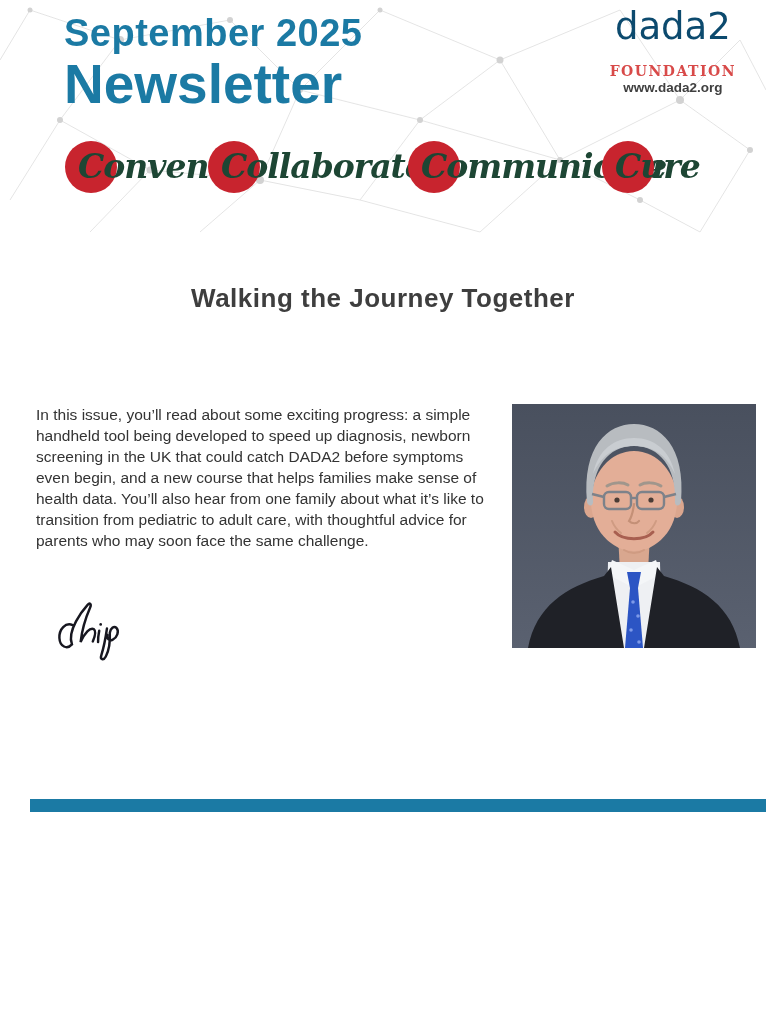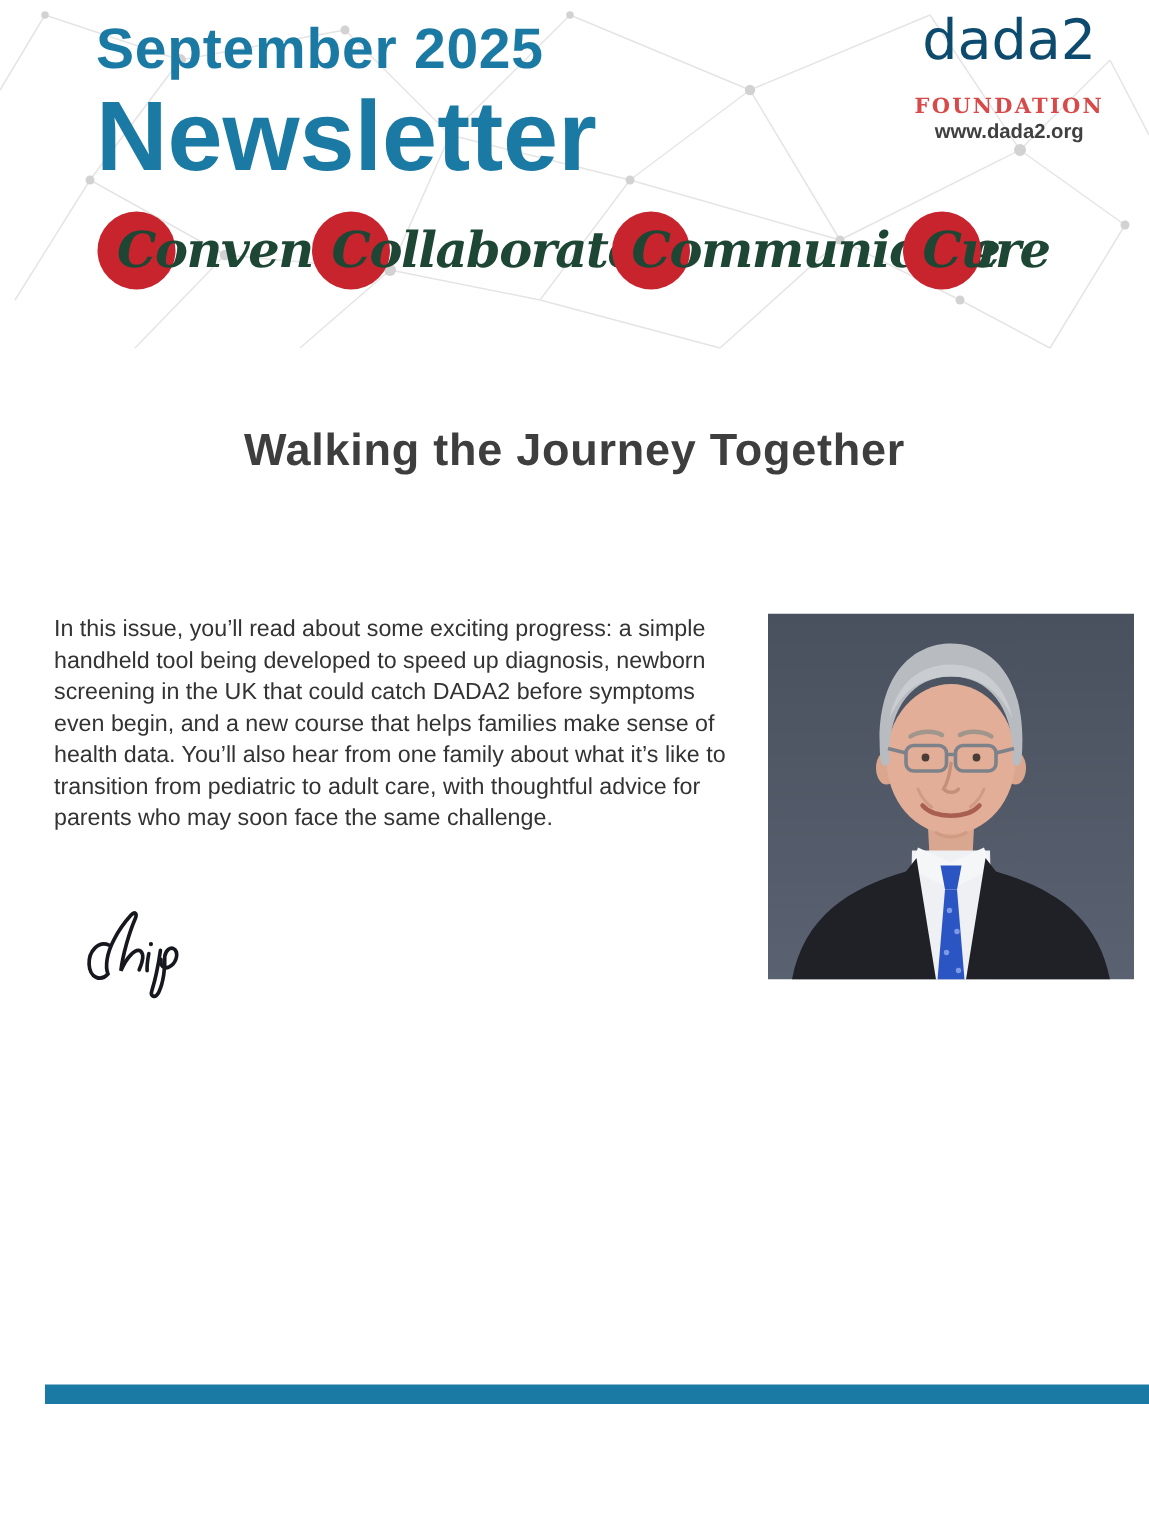--- a/index.html
+++ b/index.html
@@ -1,37 +1,37 @@
 <!DOCTYPE html>
 <html><head>
 <meta charset="utf-8">
 <style>
   html,body{margin:0;padding:0;background:#fff;}
-  .page{position:relative;width:766px;height:936px;background:#ffffff;overflow:hidden;
+  .page{position:relative;width:766px;height:812px;background:#ffffff;overflow:hidden;
         font-family:"Liberation Sans",sans-serif;color:#333;}
   
   header{position:relative;height:235px;}
   .bg-net{position:absolute;left:0;top:0;width:766px;height:235px;}
   .masthead{position:absolute;top:14px;left:64px;color:#1b7aa4;line-height:1.05;}
   .issue-date{font-size:38px;font-weight:bold;letter-spacing:.5px;}
-  .nl-title{font-size:66px;font-weight:bold;margin-top:2px;letter-spacing:0;}
+  .nl-title{font-size:55px;font-weight:bold;margin-top:2px;letter-spacing:0;}
   .logo{position:absolute;top:8px;right:30px;text-align:center;}
   .logo-name{font-family:"DejaVu Sans",sans-serif;font-size:37px;color:#0c4a6e;line-height:1.05;}
   .logo-org{font-family:"DejaVu Serif",serif;font-weight:bold;font-size:14px;color:#d84a49;
             letter-spacing:1.5px;margin-top:16px;}
   .logo-site{font-size:13.5px;font-weight:bold;color:#404040;margin-top:1px;text-decoration:none;display:block;}
   
   .pillar{position:absolute;top:141px;height:52px;}
   .pillar-circle{position:absolute;left:0;top:0;width:52px;height:52px;border-radius:50%;background:#c8242e;}
   .pillar-label{position:relative;font-family:"DejaVu Serif",serif;font-style:italic;font-weight:bold;
                 font-size:33px;line-height:52px;color:#1d4634;padding-left:13px;letter-spacing:-1px;
                 white-space:nowrap;}
   .pillar-0{left:65px}.pillar-1{left:208px}.pillar-2{left:408px}.pillar-3{left:602px}
   
-  .article-title{margin:48px 0 0;text-align:center;font-size:30px;font-weight:bold;color:#3e3e3e;
+  .article-title{margin:48px 0 0;text-align:center;font-size:26px;font-weight:bold;color:#3e3e3e;
                  letter-spacing:.5px;line-height:1.2;}
   .article{margin:90px 10px 0 36px;font-size:15.5px;line-height:21px;color:#333;}
   .article p{margin:0 0 42px;}
   .photo{float:right;width:244px;height:244px;margin:0 0 38px 16px;display:block;}
   .signature{margin-top:26px;padding-left:16px;}
   .bottom-bar{position:absolute;left:30px;bottom:0;width:736px;height:13px;background:#1b7aa4;}
 </style>
 </head>
 <body>
 

